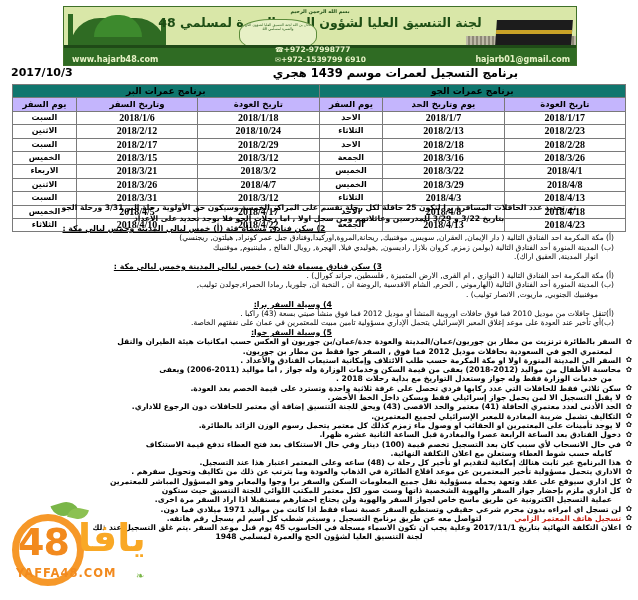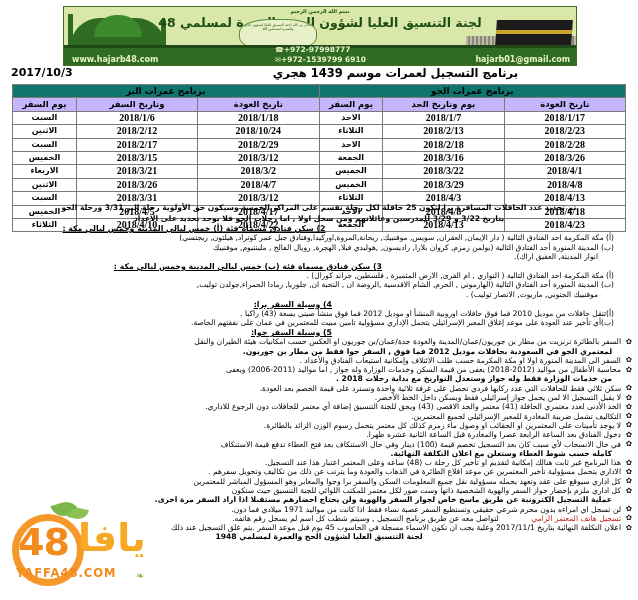--- a/index.html
+++ b/index.html
@@ -283,21 +283,21 @@
     font-size: 7.5px;
   }
   .sub-ind {
     padding-right: 34px;
     font-size: 7.5px;
   }
   .bullet-line {
     position: relative;
     padding-right: 11px;
     font-size: 7.6px;
-    font-weight: normal;
+    font-weight: bold;
   }
   .bullet-line::before {
     content: "\273F";
     position: absolute;
     right: 0px;
     top: -0.5px;
     font-size: 7.5px;
     color: #111;
   }
   .bullet-cont {

